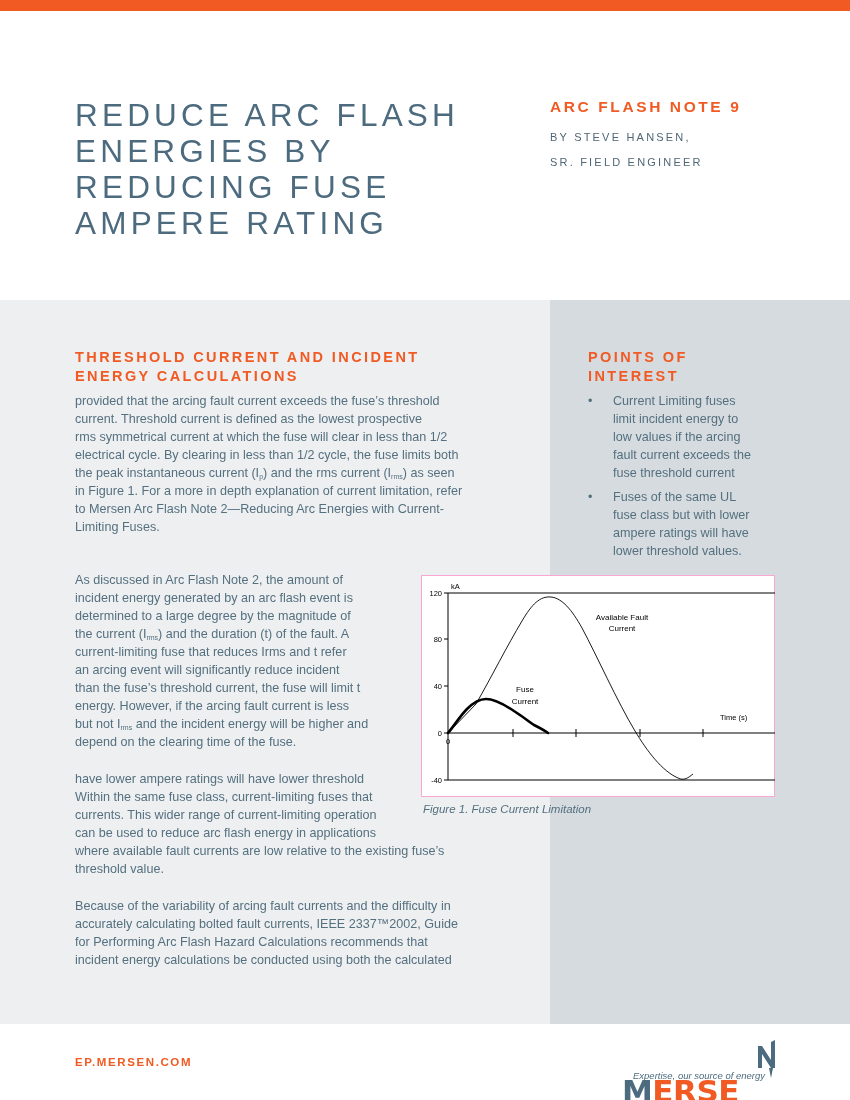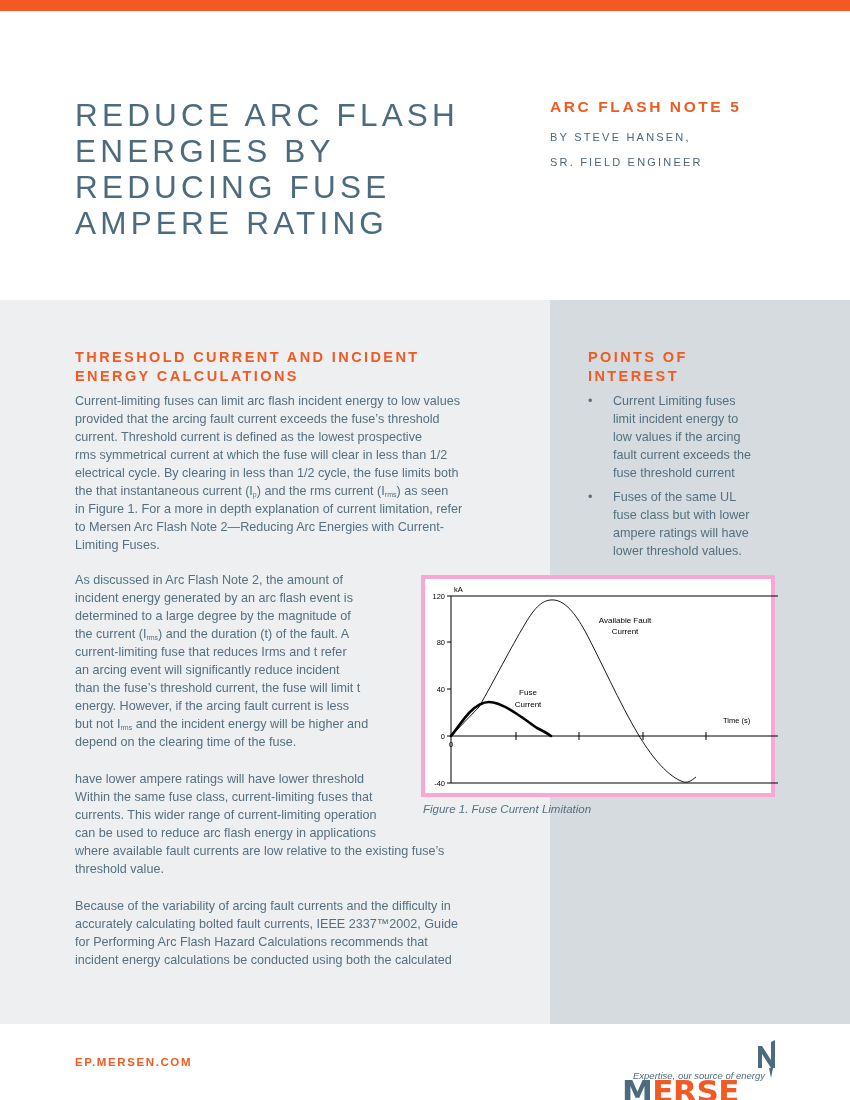--- a/index.html
+++ b/index.html
@@ -30,21 +30,21 @@
     .p3 { top: 770px; }
     .p4 { top: 897px; }
 
     .poi-heading { position: absolute; left: 588px; top: 348px; font-size: 14.5px; line-height: 19px; letter-spacing: 2.4px; color: #f15a22; font-weight: bold; }
     .poi-heading span { display: block; white-space: nowrap; }
     .poi-list { position: absolute; left: 588px; top: 392px; width: 220px; list-style: none; font-size: 12.6px; line-height: 18px; color: #54707f; }
     .poi-item { position: relative; padding-left: 25px; margin-bottom: 6px; }
     .poi-item .bullet { position: absolute; left: 0; top: 0; }
     .poi-item .line { display: block; white-space: nowrap; }
 
-    .figure { position: absolute; left: 421px; top: 575px; width: 354px; height: 222px; background: #ffffff; border: 4px solid #f9a8d4; }
+    .figure { position: absolute; left: 421px; top: 575px; width: 354px; height: 222px; background: #ffffff; border: 1px solid #f9a8d4; }
     .figure svg { position: absolute; left: 0; top: 0; }
     .fig-caption { position: absolute; left: 423px; top: 803px; font-size: 11.5px; font-style: italic; color: #54707f; white-space: nowrap; }
 
     .footer-url { position: absolute; left: 75px; top: 1056px; font-size: 11.5px; letter-spacing: 1.6px; color: #f15a22; font-weight: bold; }
 
     .logo { position: absolute; left: 622px; top: 1038px; width: 160px; height: 50px; }
     .logo-word { position: absolute; left: 0; top: 0; font-size: 31px; font-weight: bold; letter-spacing: -0.5px; line-height: 34px; font-family: "DejaVu Sans", sans-serif; margin-top: 36px; }
     .logo-word .g { color: #4d6b7e; }
     .logo-word .o { color: #f15a22; }
     .logo-tagline { position: absolute; left: 11px; top: 32px; font-size: 9.5px; font-style: italic; color: #4d6b7e; white-space: nowrap; }
@@ -55,41 +55,40 @@
 
 <div class="top-bar"></div>
 
 <h1 class="title">
   <span>REDUCE ARC FLASH</span>
   <span>ENERGIES BY</span>
   <span>REDUCING FUSE</span>
   <span>AMPERE RATING</span>
 </h1>
 
-<div class="note-label">ARC FLASH NOTE 5</div>
+<div class="note-label">ARC FLASH NOTE 9</div>
 <div class="author">
   <span>BY STEVE HANSEN,</span>
   <span>SR. FIELD ENGINEER</span>
 </div>
 
 <div class="main-bg"></div>
 <div class="side-bg"></div>
 
 <h2 class="section-heading">
   <span>THRESHOLD CURRENT AND INCIDENT</span>
   <span>ENERGY CALCULATIONS</span>
 </h2>
 
 <div class="para p1">
-  <span class="line">Current-limiting fuses can limit arc flash incident energy to low values</span>
   <span class="line">provided that the arcing fault current exceeds the fuse’s threshold</span>
   <span class="line">current. Threshold current is defined as the lowest prospective</span>
   <span class="line">rms symmetrical current at which the fuse will clear in less than 1/2</span>
   <span class="line">electrical cycle. By clearing in less than 1/2 cycle, the fuse limits both</span>
-  <span class="line"><span>the that instantaneous current (I</span><sub>p</sub><span>) and the rms current (I</span><sub>rms</sub><span>) as seen</span></span>
+  <span class="line"><span>the peak instantaneous current (I</span><sub>p</sub><span>) and the rms current (I</span><sub>rms</sub><span>) as seen</span></span>
   <span class="line">in Figure 1. For a more in depth explanation of current limitation, refer</span>
   <span class="line">to Mersen Arc Flash Note 2—Reducing Arc Energies with Current-</span>
   <span class="line">Limiting Fuses.</span>
 </div>
 
 <div class="para p2">
   <span class="line">As discussed in Arc Flash Note 2, the amount of</span>
   <span class="line">incident energy generated by an arc flash event is</span>
   <span class="line">determined to a large degree by the magnitude of</span>
   <span class="line"><span>the current (I</span><sub>rms</sub><span>) and the duration (t) of the fault. A</span></span>

